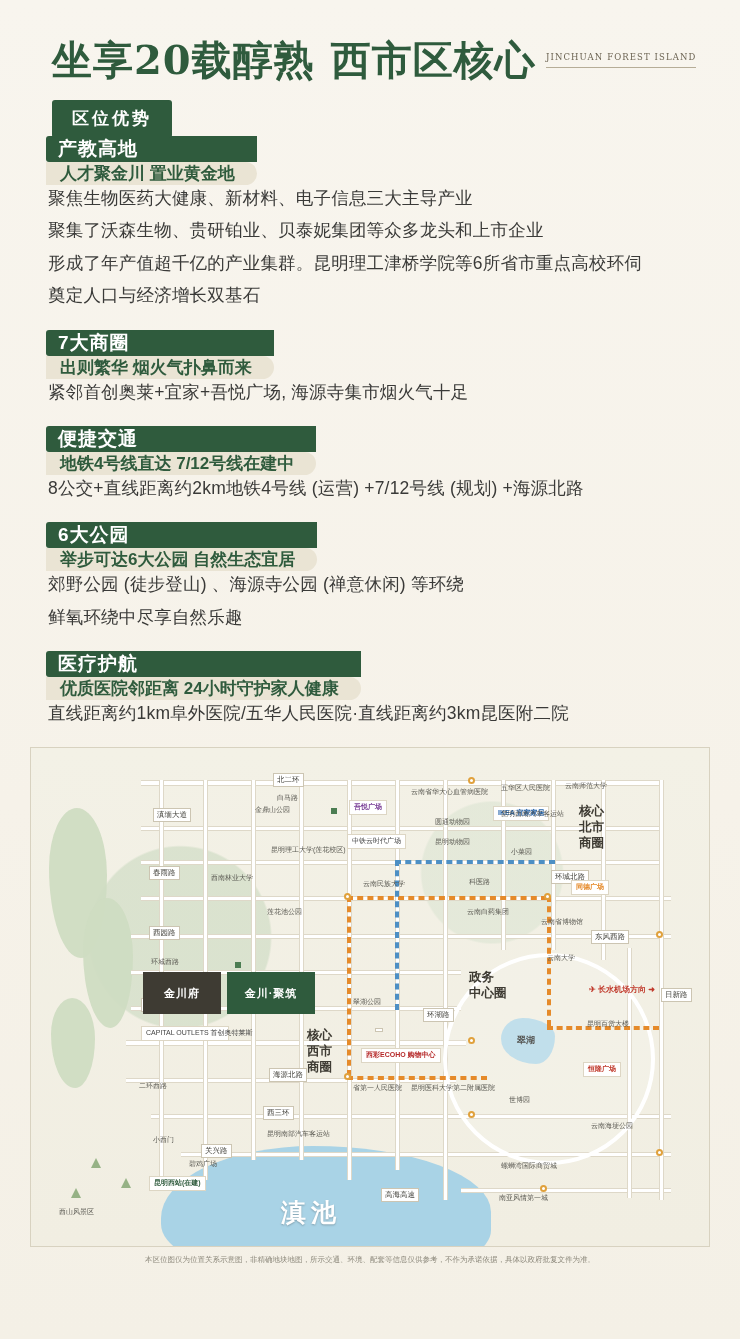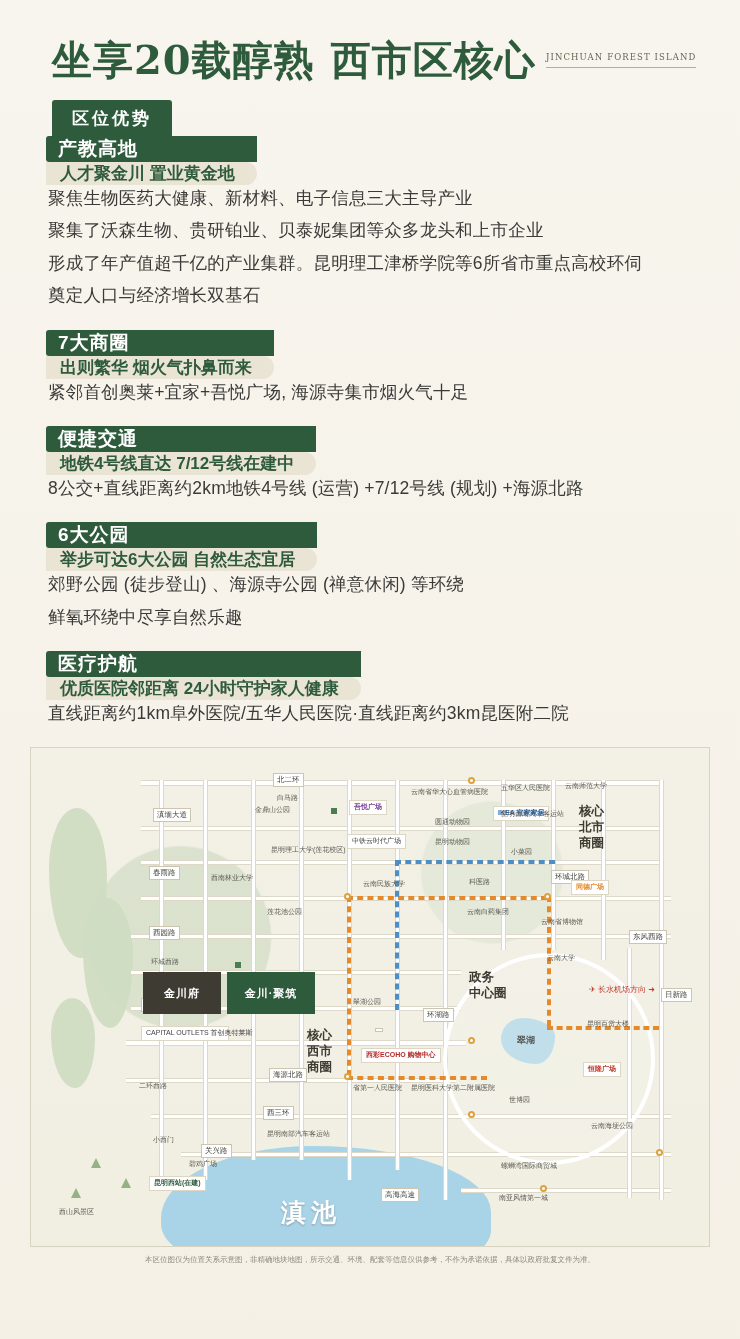--- a/index.html
+++ b/index.html
@@ -239,21 +239,21 @@
     line-height: 1.2;
     white-space: nowrap;
   }
   .logo-chip.purple { color: #7a3f96; font-weight: bold; }
   .logo-chip.blue { color: #1f5fa8; font-weight: bold; }
   .logo-chip.red  { color: #b62a2a; font-weight: bold; }
   .airport-arrow {
     position: absolute;
     font-size: 8px;
     color: #c0392b;
-    font-weight: normal;
+    font-weight: bold;
     white-space: nowrap;
   }
   .disclaimer {
     margin: 8px 30px 0 30px;
     width: 680px;
     text-align: center;
     font-size: 7.5px;
     color: #8d897c;
     line-height: 1.4;
   }
@@ -406,21 +406,21 @@
 
       <div class="box-label" style="left:242px; top:25px;">北二环</div>
       <div class="box-label" style="left:122px; top:60px;">滇缅大道</div>
       <div class="box-label" style="left:118px; top:118px;">春雨路</div>
       <div class="box-label" style="left:118px; top:178px;">西园路</div>
       <div class="box-label" style="left:110px; top:250px;">人民西路</div>
       <div class="box-label" style="left:238px; top:320px;">海源北路</div>
       <div class="box-label" style="left:232px; top:358px;">西三环</div>
       <div class="box-label" style="left:170px; top:396px;">关兴路</div>
       <div class="box-label" style="left:520px; top:122px;">环城北路</div>
-      <div class="box-label" style="left:560px; top:182px;margin-left:38px;">东风西路</div>
+      <div class="box-label" style="left:560px; top:182px;">东风西路</div>
       <div class="box-label" style="left:630px; top:240px;">日新路</div>
       <div class="box-label" style="left:350px; top:440px;">高海高速</div>
       <div class="box-label" style="left:344px; top:280px;"></div>
       <div class="box-label" style="left:392px; top:260px;">环湖路</div>
 
       <div class="proj-block" style="left:112px; top:224px; width:78px; height:42px;">金川府</div>
       <div class="proj-block" style="left:196px; top:224px; width:88px; height:42px; background:#2f5b3d;">金川·聚筑</div>
 
       <div class="circle-tag" style="left:548px; top:56px;">
         <div>核心</div>

